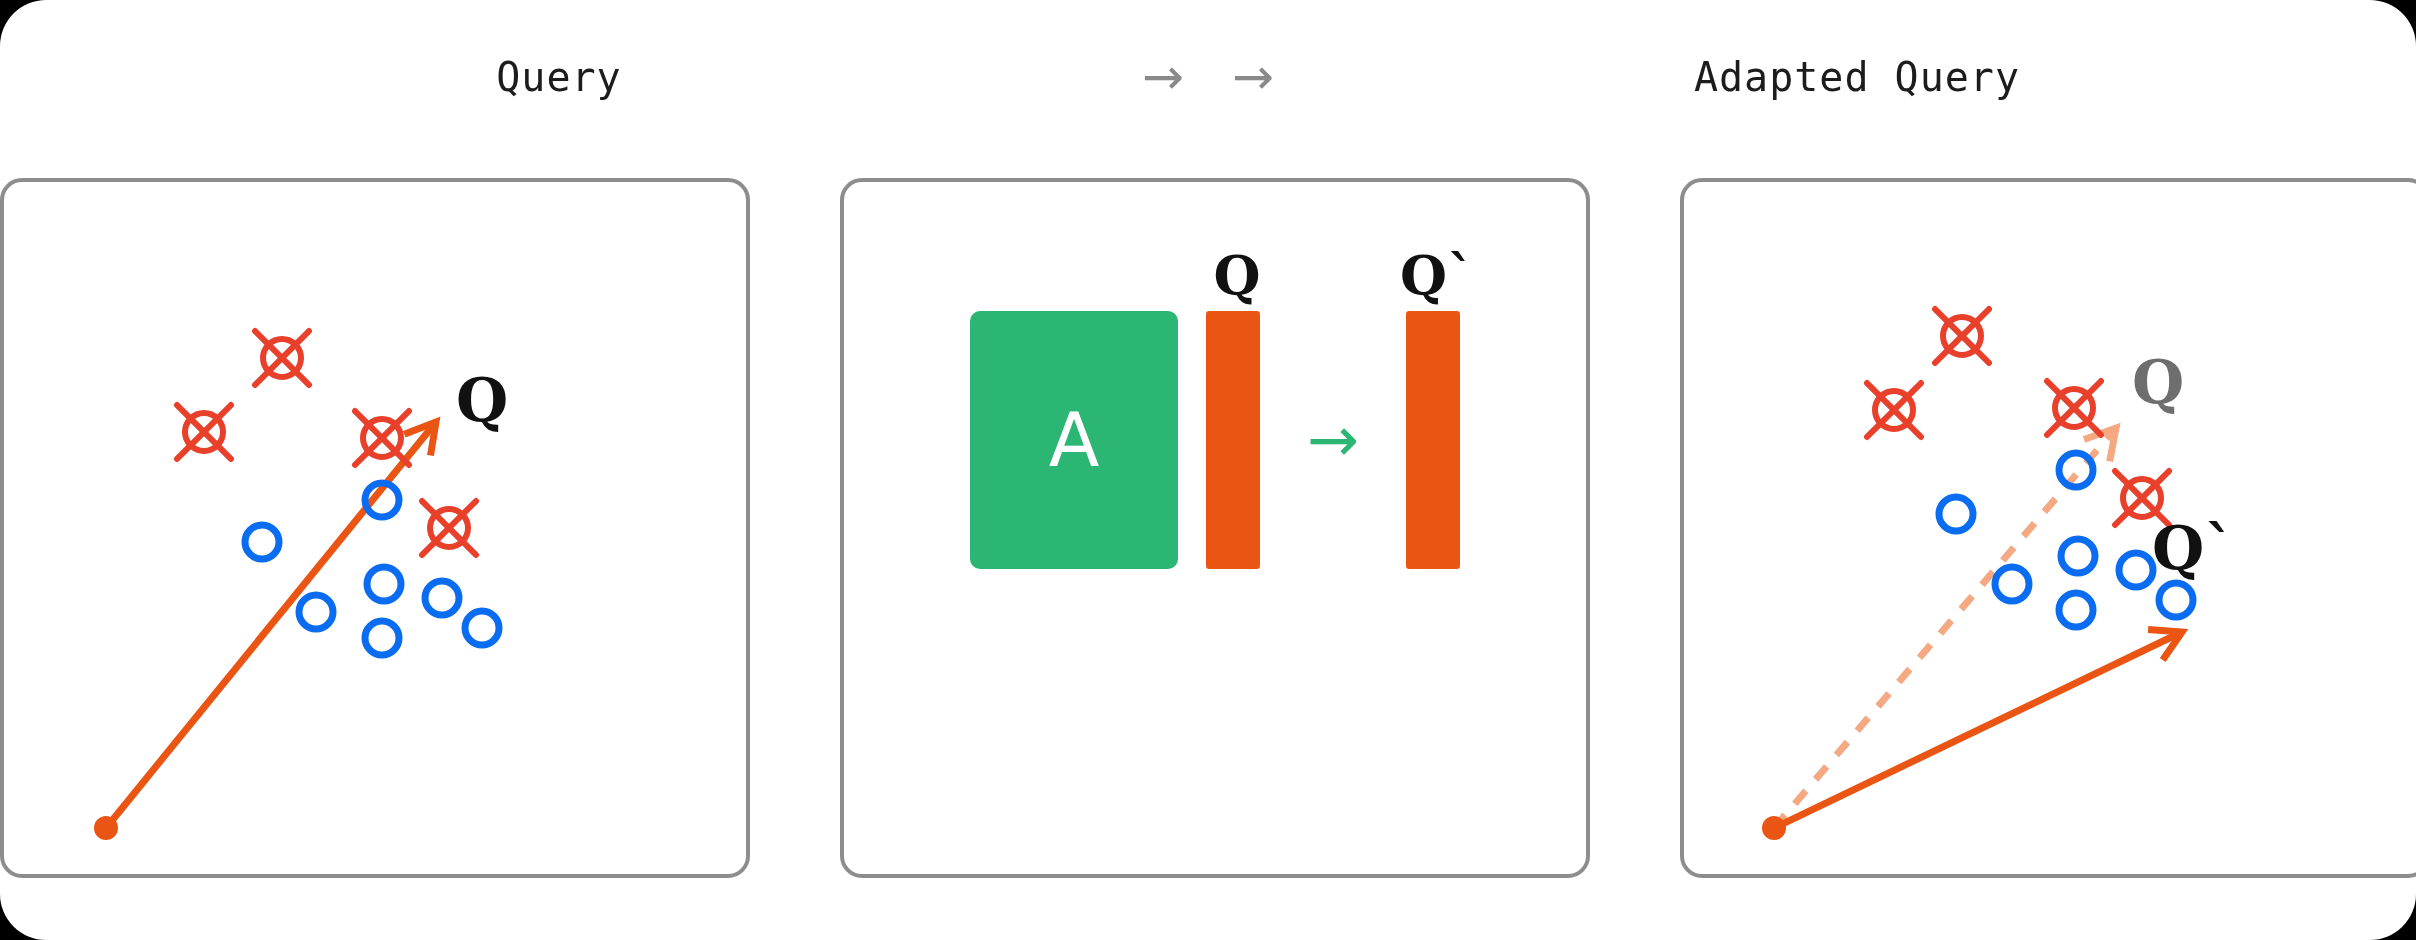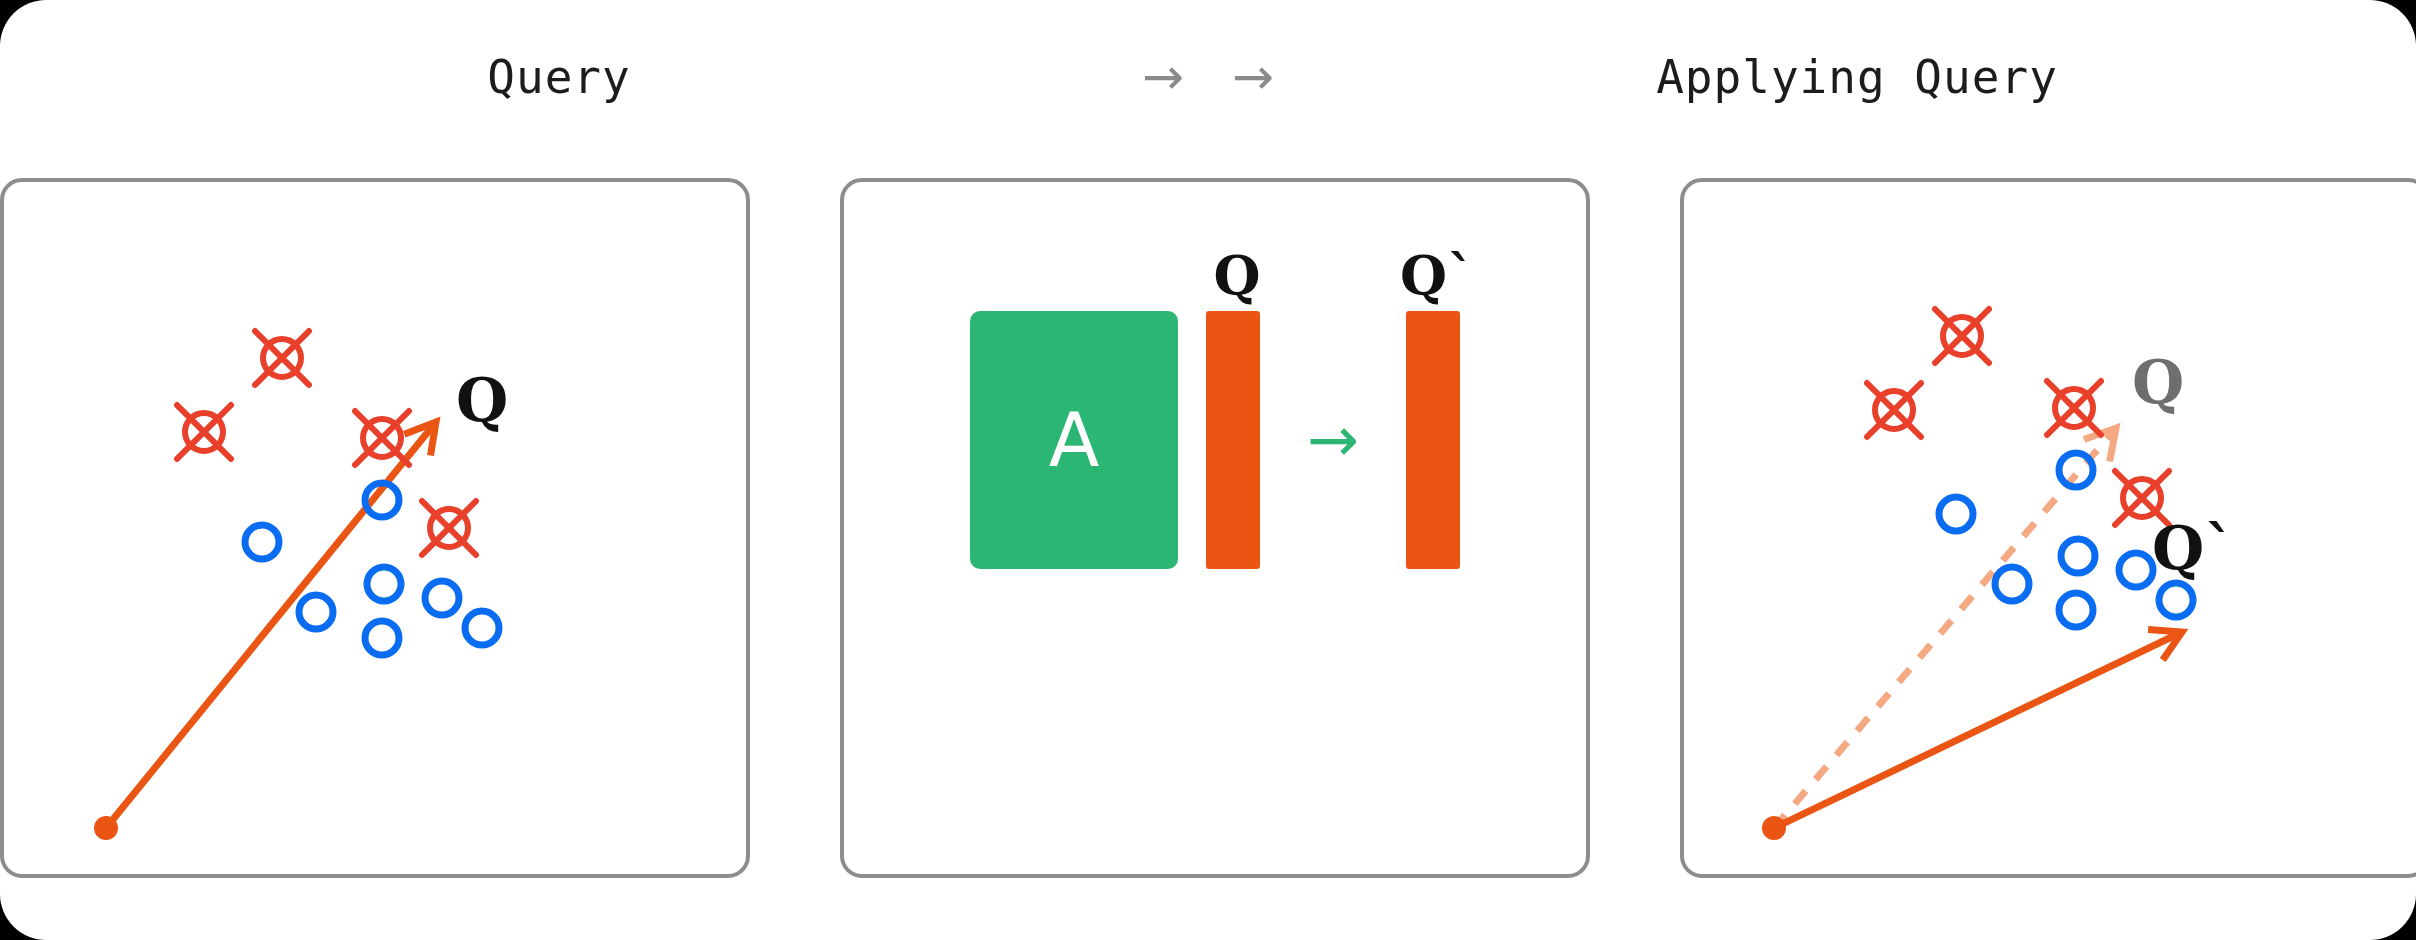--- a/index.html
+++ b/index.html
@@ -28,21 +28,21 @@
     top: 42px;
     left: 0;
     width: 2416px;
     height: 70px;
     display: flex;
     align-items: center;
   }
   .hdr-title {
     color: #1c1c1c;
     font-family: "DejaVu Sans Mono", monospace;
-    font-size: 46px;
+    font-size: 40px;
     letter-spacing: 1px;
     text-align: center;
     white-space: nowrap;
   }
   .hdr-arrow {
     color: #8a8a8a;
     font-size: 50px;
     line-height: 1;
     text-align: center;
     width: 90px;
@@ -153,21 +153,21 @@
 
 <div id="page">
 
   <div class="header-row">
     <div class="hdr-slot">
       <div class="hdr-title">Query</div>
     </div>
     <div class="hdr-arrow">→</div>
     <div class="hdr-arrow">→</div>
     <div class="hdr-slot">
-      <div class="hdr-title">Applying Query</div>
+      <div class="hdr-title">Adapted Query</div>
     </div>
   </div>
 
   <div class="panels-row">
 
     <div class="panel-slot">
       <div class="panel">
         <svg id="svg-query" width="742" height="692" viewBox="0 0 742 692">
             <g>
               <line x1="102" y1="646" x2="432" y2="240" stroke="#ea5514" stroke-width="7" stroke-linecap="butt"></line>

